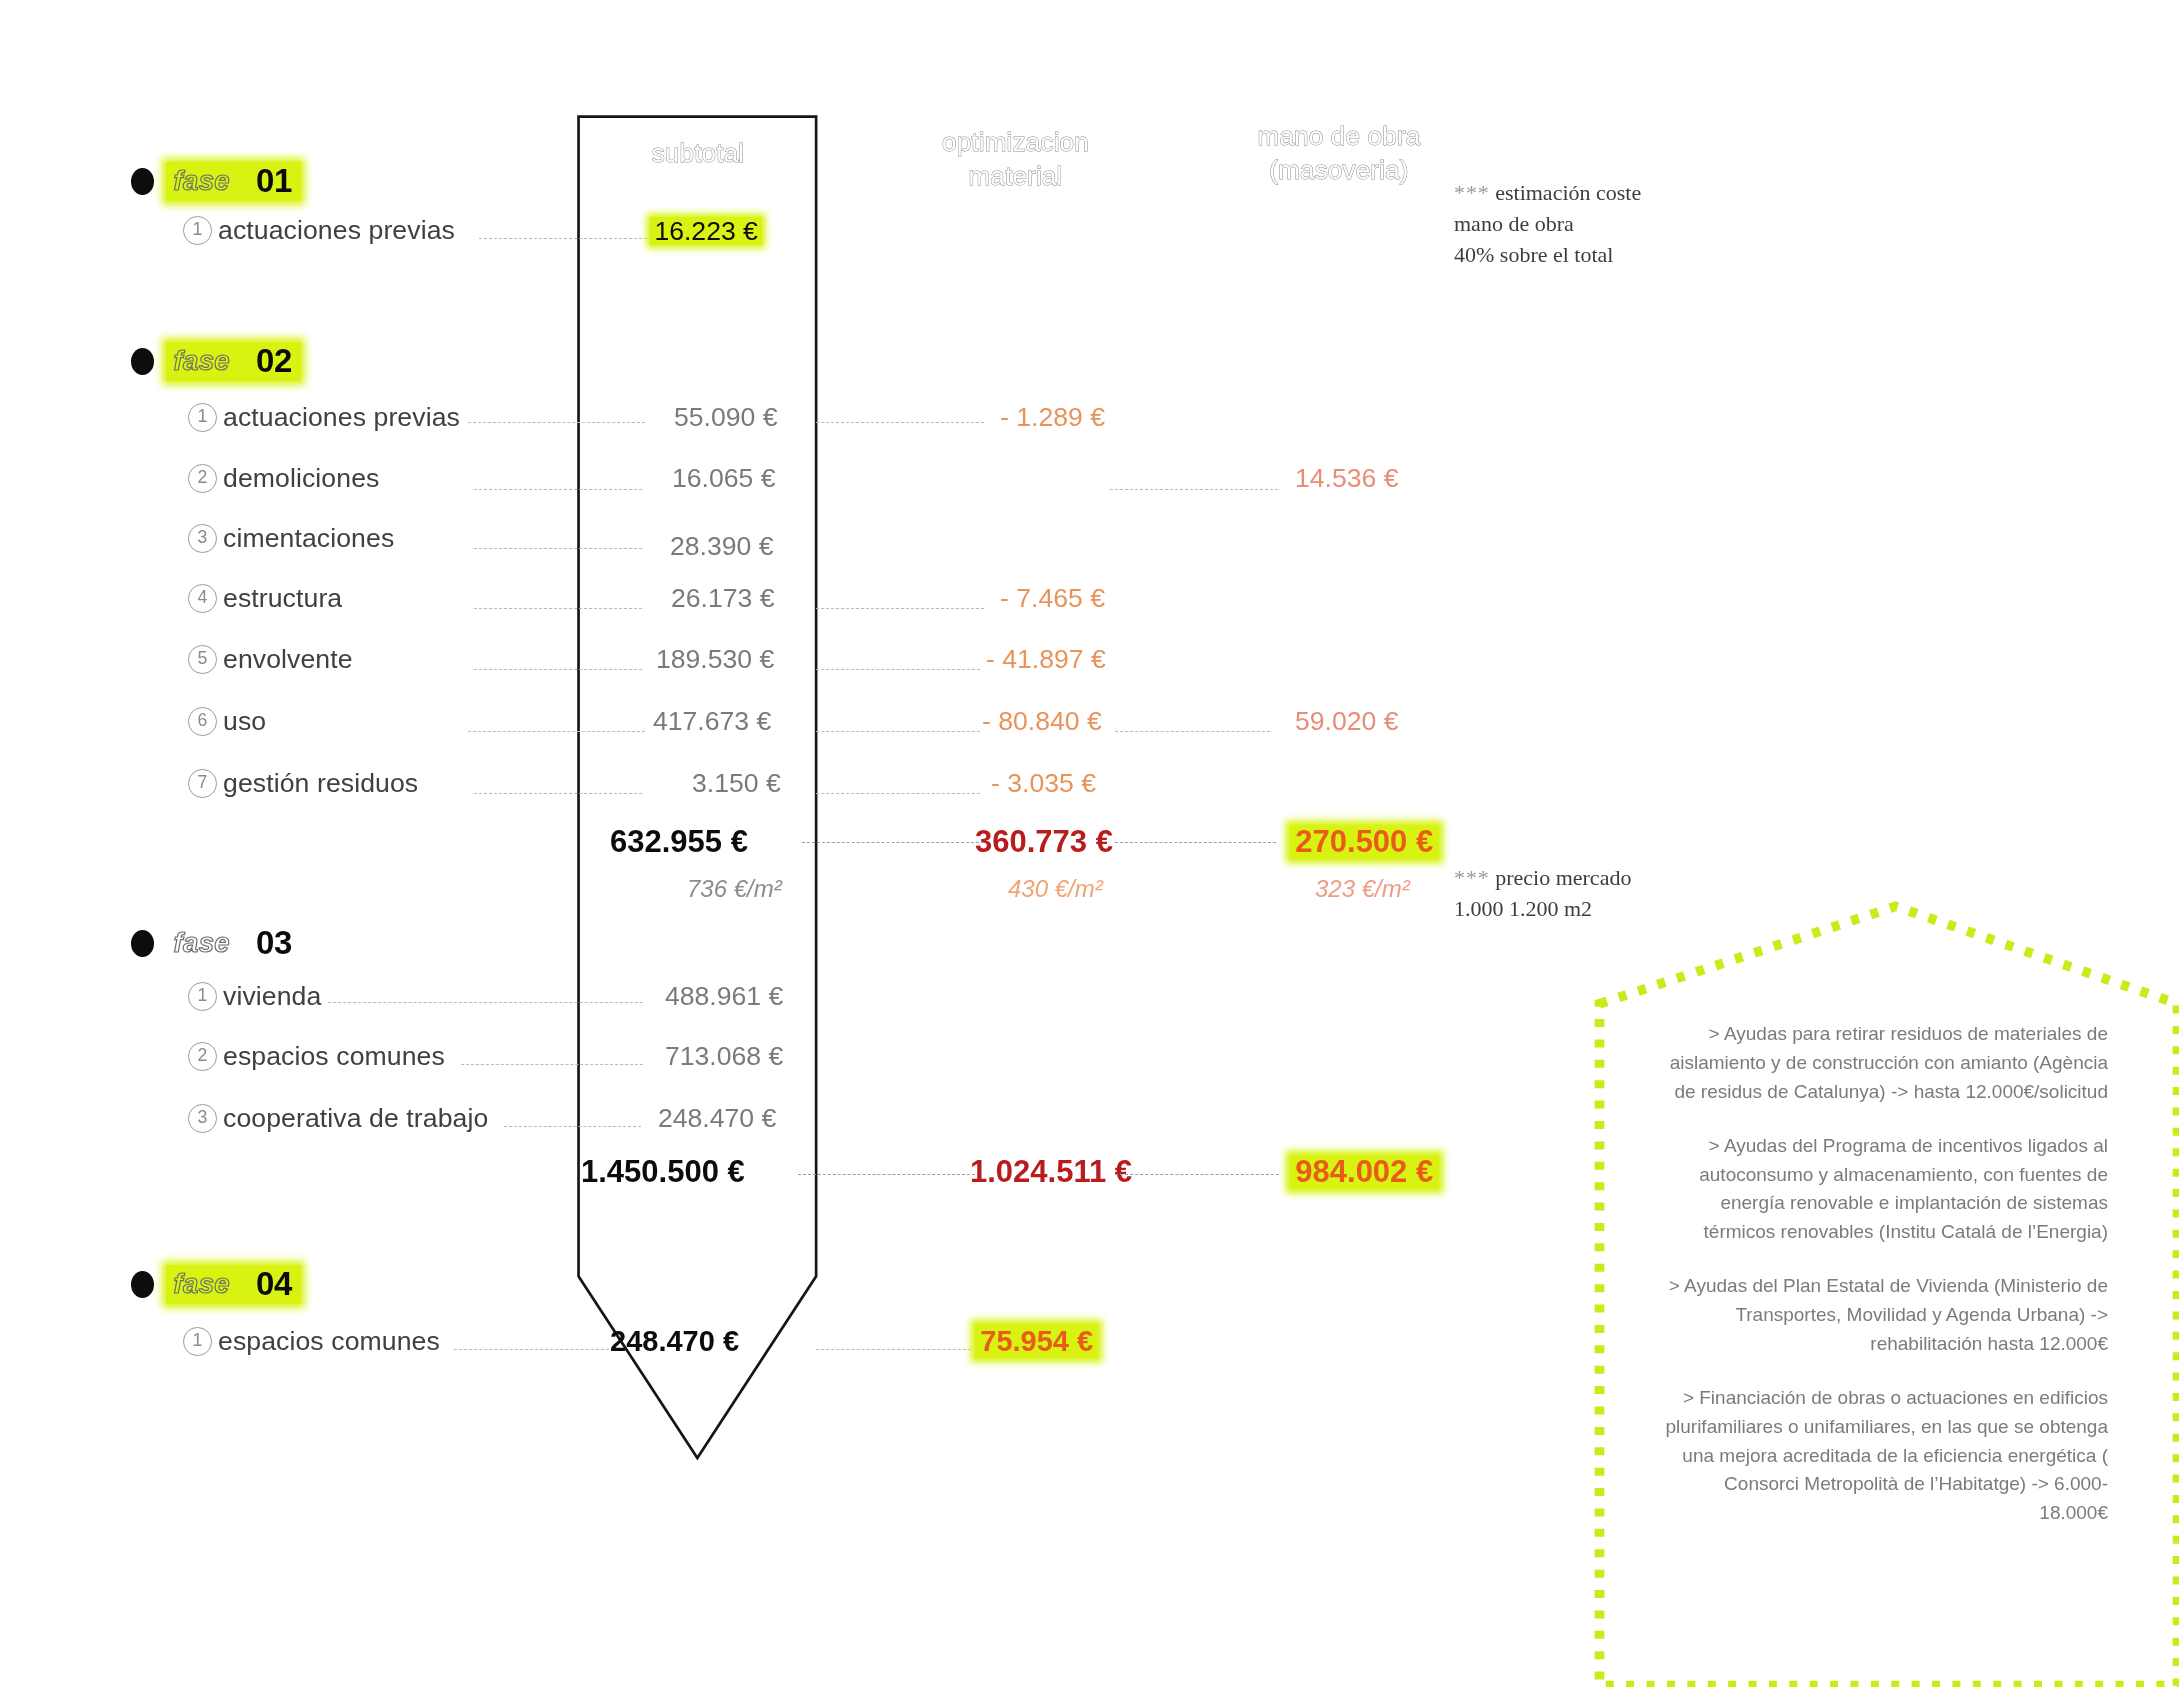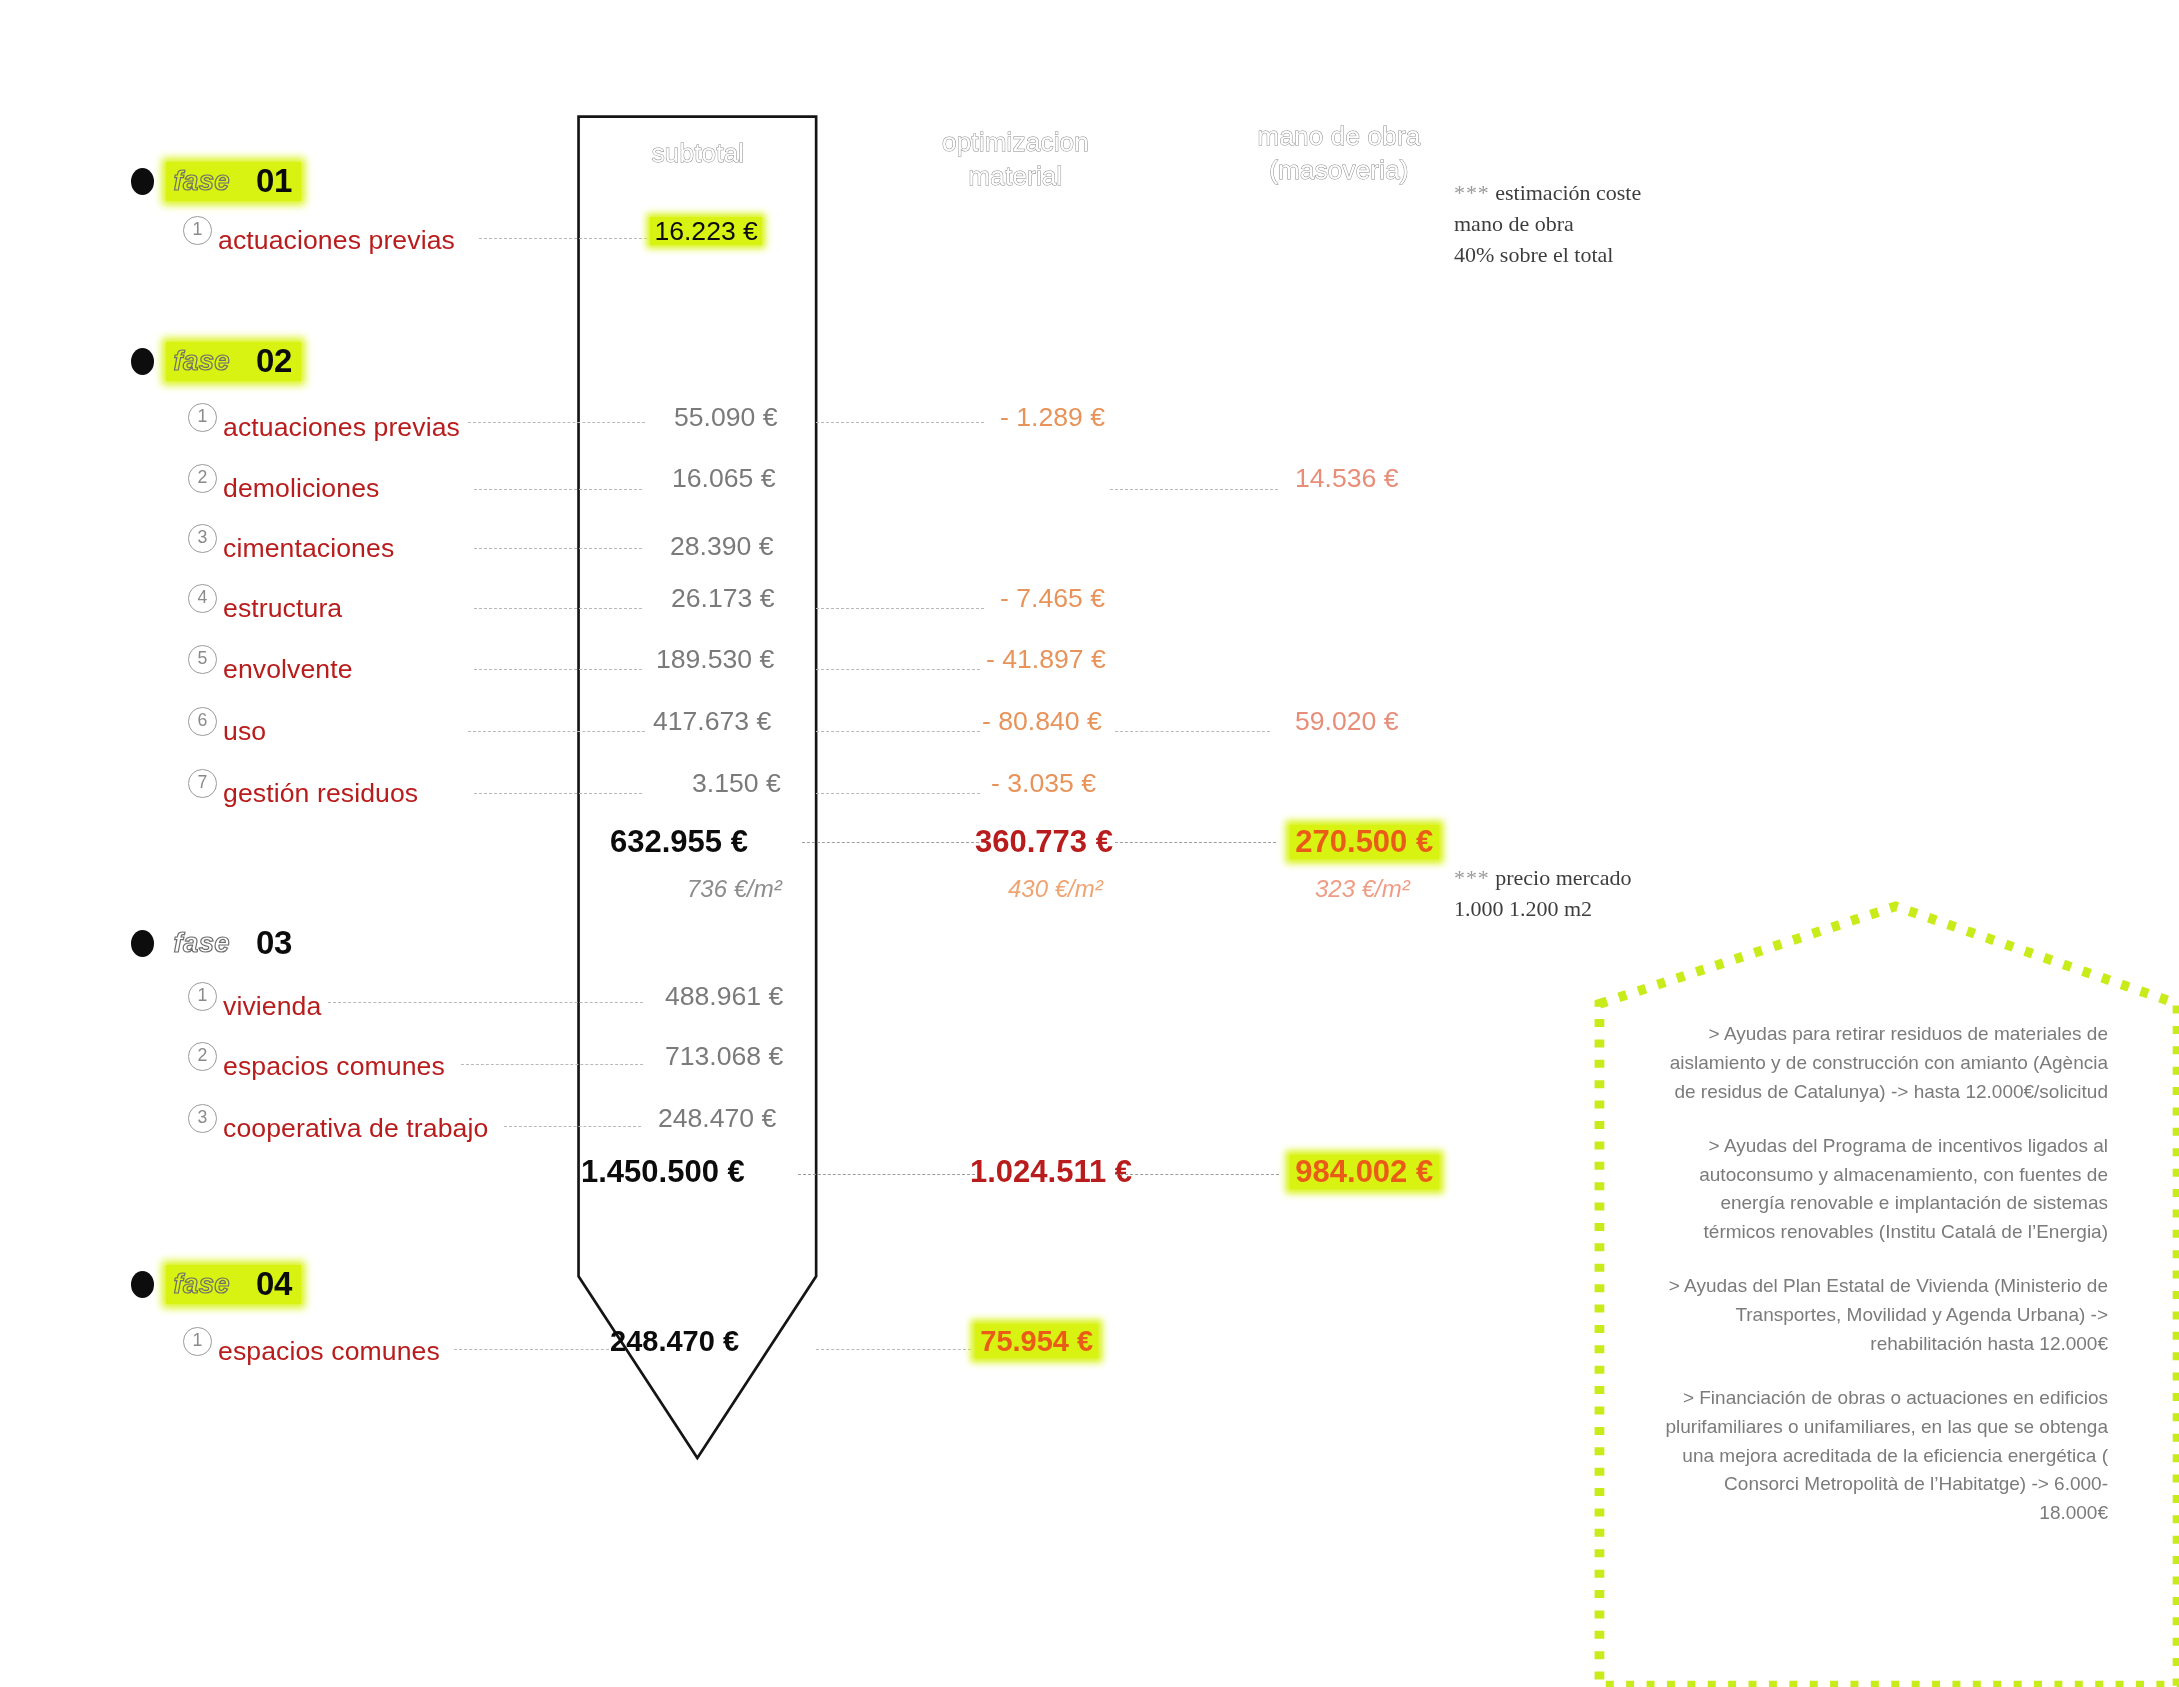--- a/index.html
+++ b/index.html
@@ -57,23 +57,22 @@
   
   .row{position:absolute;height:41px;}
   .row .idx{
     position:absolute;left:0;top:0;
     width:26.6px;height:26.6px;border-radius:50%;
     border:1.2px solid #9b9b9b;color:#8a8a8a;
     font-size:17.7px;line-height:25px;text-align:center;
   }
   .row .label{
     position:absolute;left:35px;top:0;
-    font-size:26.6px;line-height:28px;color:#b91c1c;white-space:nowrap;
+    font-size:26.6px;line-height:28px;color:#404040;white-space:nowrap;
     letter-spacing:0.1px;
-    margin-top:10px;
   }
   .lead{
     position:absolute;height:0;
     border-top:1.8px dashed #b9b9b9;
   }
   .lead.dark{border-top-color:#9e9e9e;}
 
   
   .val{
     position:absolute;white-space:nowrap;

